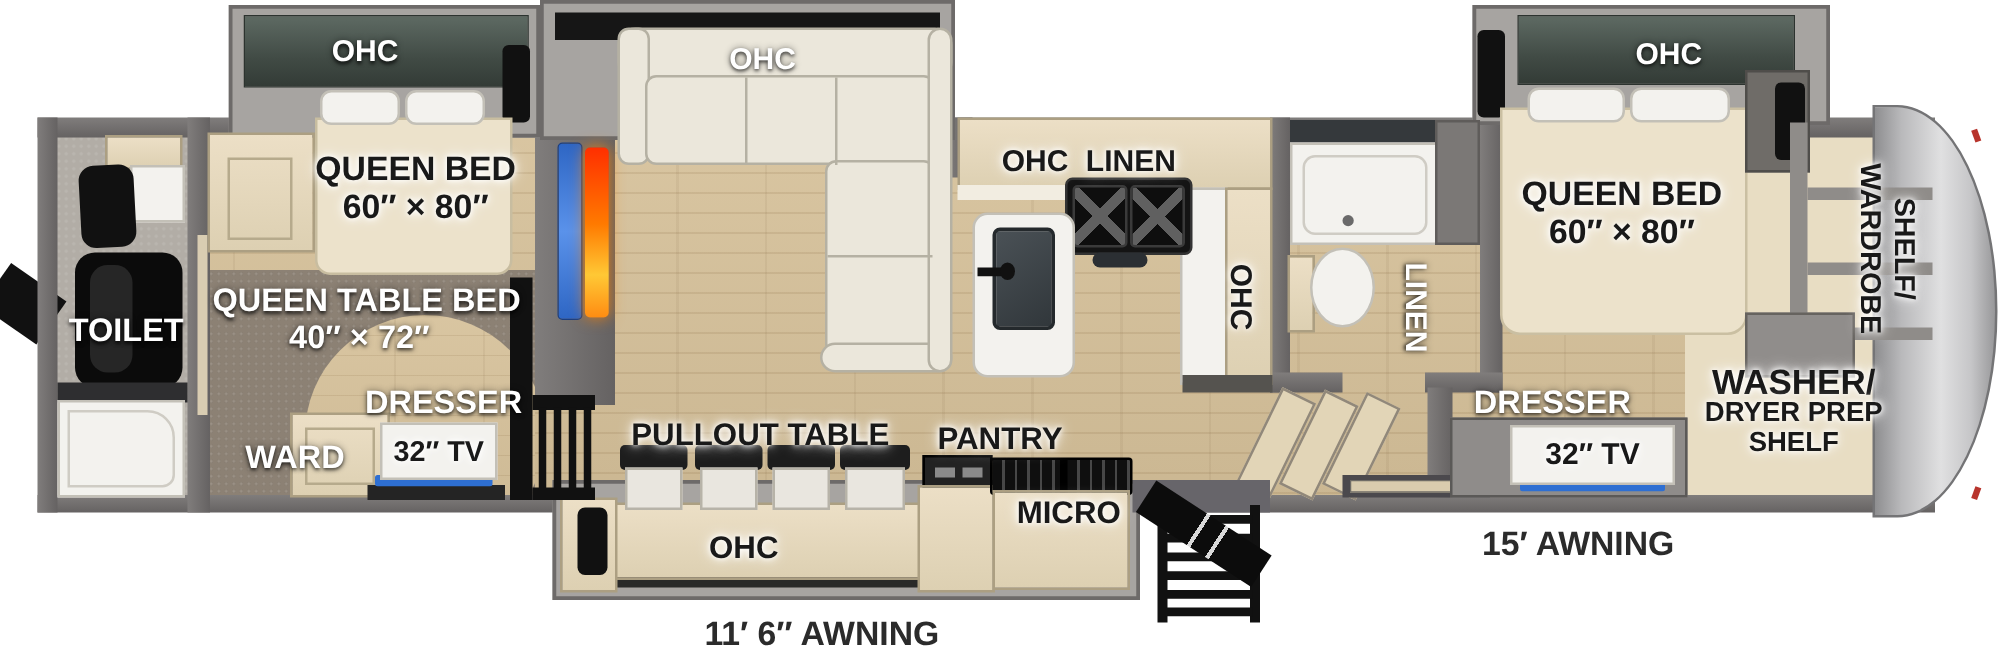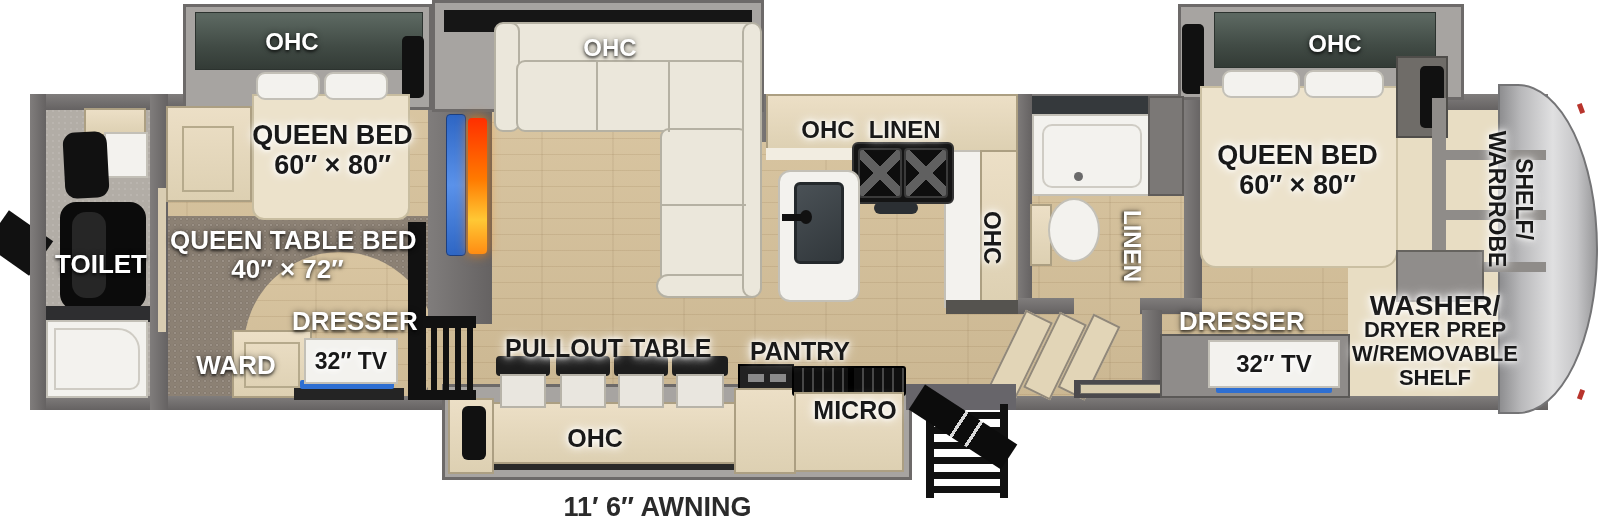--- a/index.html
+++ b/index.html
@@ -253,19 +253,19 @@
   </div>
   <div class="a lblW" style="left:1179px;top:306px;width:122px;font-size:26px;">DRESSER</div>
 
   <div class="a" style="left:1424px;top:171px;width:170px;height:56px;transform:rotate(90deg);">
     <div class="lblD" style="font-size:23px;line-height:27px;">SHELF/</div>
     <div class="lblD" style="font-size:23px;line-height:27px;">WARDROBE</div>
   </div>
   <div class="a" style="left:1352px;top:294px;width:166px;">
     <div class="lblD" style="font-size:28px;line-height:24px;">WASHER/</div>
     <div class="lblD" style="font-size:22px;line-height:24px;">DRYER PREP</div>
-    <div class="lblD" style="font-size:22px;line-height:24px;">W/REMOVABLE</div>
     <div class="lblD" style="font-size:22px;line-height:24px;">SHELF</div>
   </div>
 
   <div class="a" style="left:540px;top:492px;width:235px;font-size:27px;color:#2b2b2b;text-align:center;white-space:nowrap;">11′ 6″ AWNING</div>
+  <div class="a" style="left:1180px;top:420px;width:165px;font-size:27px;color:#2b2b2b;text-align:center;white-space:nowrap;">15′ AWNING</div>
 
 </div>
 
 </body></html>

